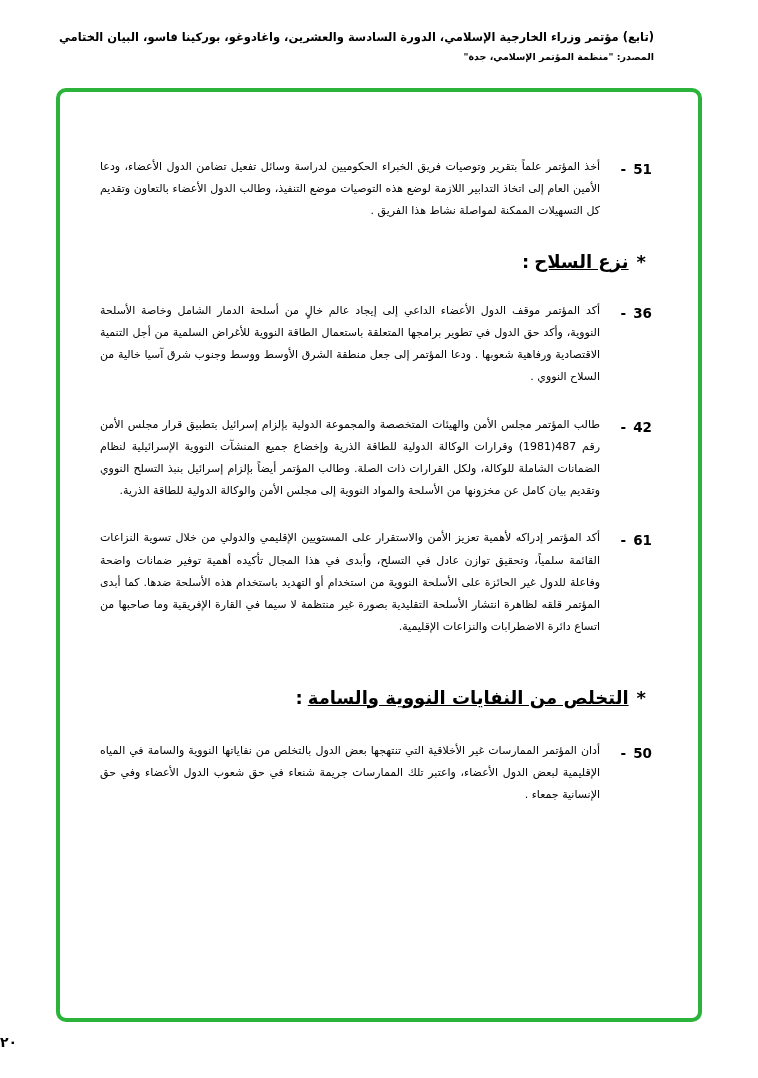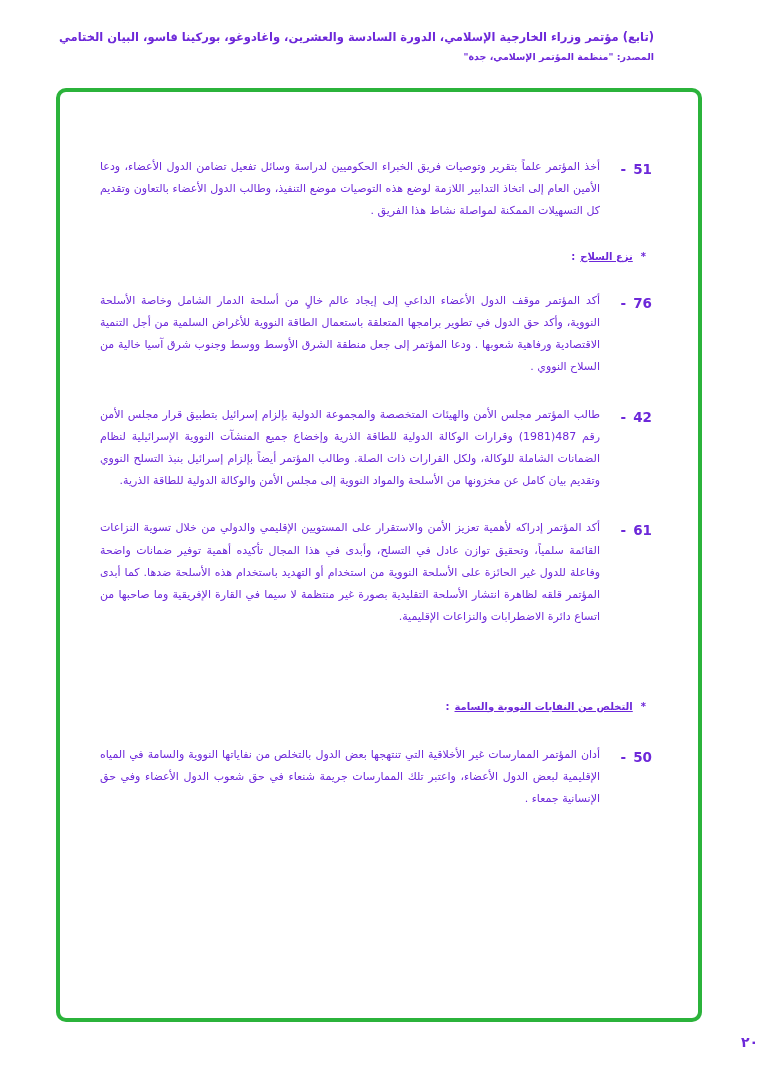--- a/index.html
+++ b/index.html
@@ -4,21 +4,21 @@
 <style>
   * { margin:0; padding:0; box-sizing:border-box; }
   html,body { background:#e9e9e9; }
   .page {
     position:relative;
     width:758px; height:1078px;
     margin:0 auto;
     background:#ffffff;
     font-family:"DejaVu Sans", sans-serif;
     direction:rtl;
-    color:#6d28d9;
+    color:#000000;
     overflow:hidden;
   }
   .header {
     position:absolute;
     top:30px; right:104px; left:90px;
     text-align:right;
   }
   .header-line1 {
     font-size:11.5px;
     font-weight:bold;
@@ -56,31 +56,31 @@
     white-space:nowrap;
   }
   .para-text {
     flex:1;
     font-size:11px;
     line-height:2.02;
     text-align:justify;
   }
   .section-heading {
     margin:28px 6px 28px 0;
-    font-size:10px;
+    font-size:18px;
     font-weight:bold;
   }
   .section-heading .star { margin-left:8px; }
   .section-heading .heading-text { text-decoration:underline; }
   .section-heading .colon { margin-right:5px; }
-  .heading-2 { margin-top:72px; margin-bottom:32px; }
+  .heading-2 { margin-top:48px; margin-bottom:32px; }
   .footer {
     position:absolute;
     bottom:28px; left:0; right:0;
-    text-align:right;
+    text-align:left;
     font-size:14px;
     font-weight:bold;
   }
 </style>
 </head>
 <body>
 
 <div class="page">
 
   <div class="header">
@@ -98,21 +98,21 @@
         </div>
         <div class="para-text">أخذ المؤتمر علماً بتقرير وتوصيات فريق الخبراء الحكوميين لدراسة وسائل تفعيل تضامن الدول الأعضاء، ودعا الأمين العام إلى اتخاذ التدابير اللازمة لوضع هذه التوصيات موضع التنفيذ، وطالب الدول الأعضاء بالتعاون وتقديم كل التسهيلات الممكنة لمواصلة نشاط هذا الفريق .</div>
       </div>
 
       <div class="section-heading">
         <span class="star">*</span><span class="heading-text">نزع السلاح</span><span class="colon">:</span>
       </div>
 
       <div class="para">
         <div class="num-cell">
-          <span>76</span>
+          <span>36</span>
           <span>-</span>
         </div>
         <div class="para-text">أكد المؤتمر موقف الدول الأعضاء الداعي إلى إيجاد عالم خالٍ من أسلحة الدمار الشامل وخاصة الأسلحة النووية، وأكد حق الدول في تطوير برامجها المتعلقة باستعمال الطاقة النووية للأغراض السلمية من أجل التنمية الاقتصادية ورفاهية شعوبها . ودعا المؤتمر إلى جعل منطقة الشرق الأوسط ووسط وجنوب شرق آسيا خالية من السلاح النووي .</div>
       </div>
 
       <div class="para">
         <div class="num-cell">
           <span>42</span>
           <span>-</span>
         </div>

